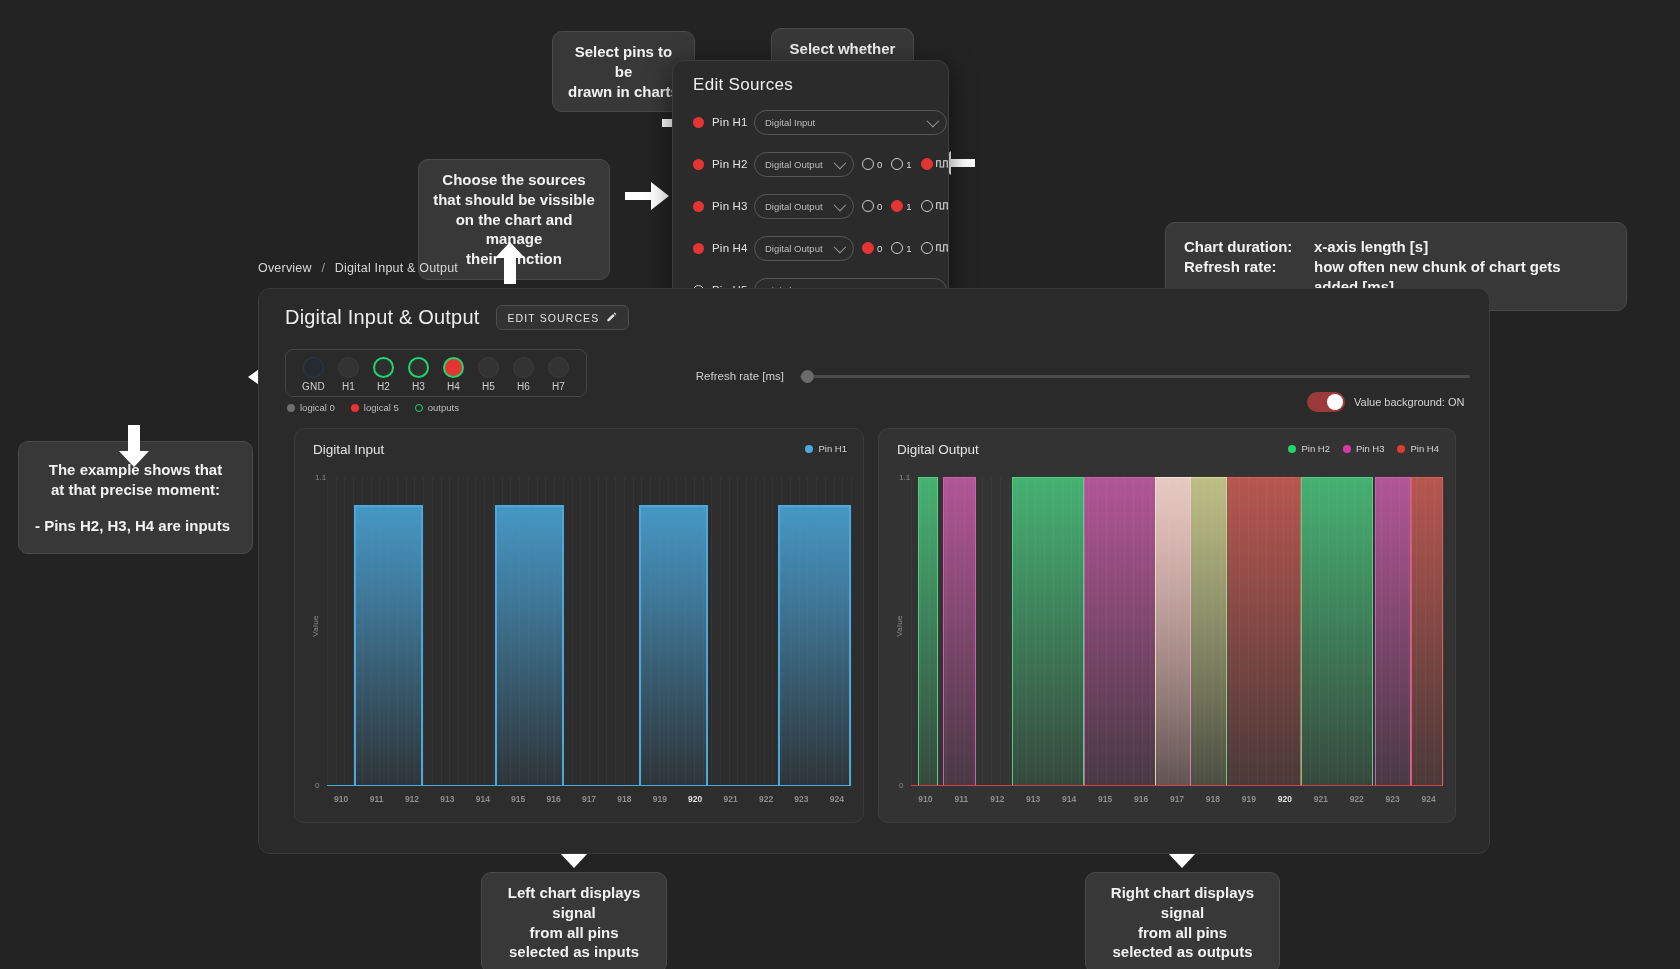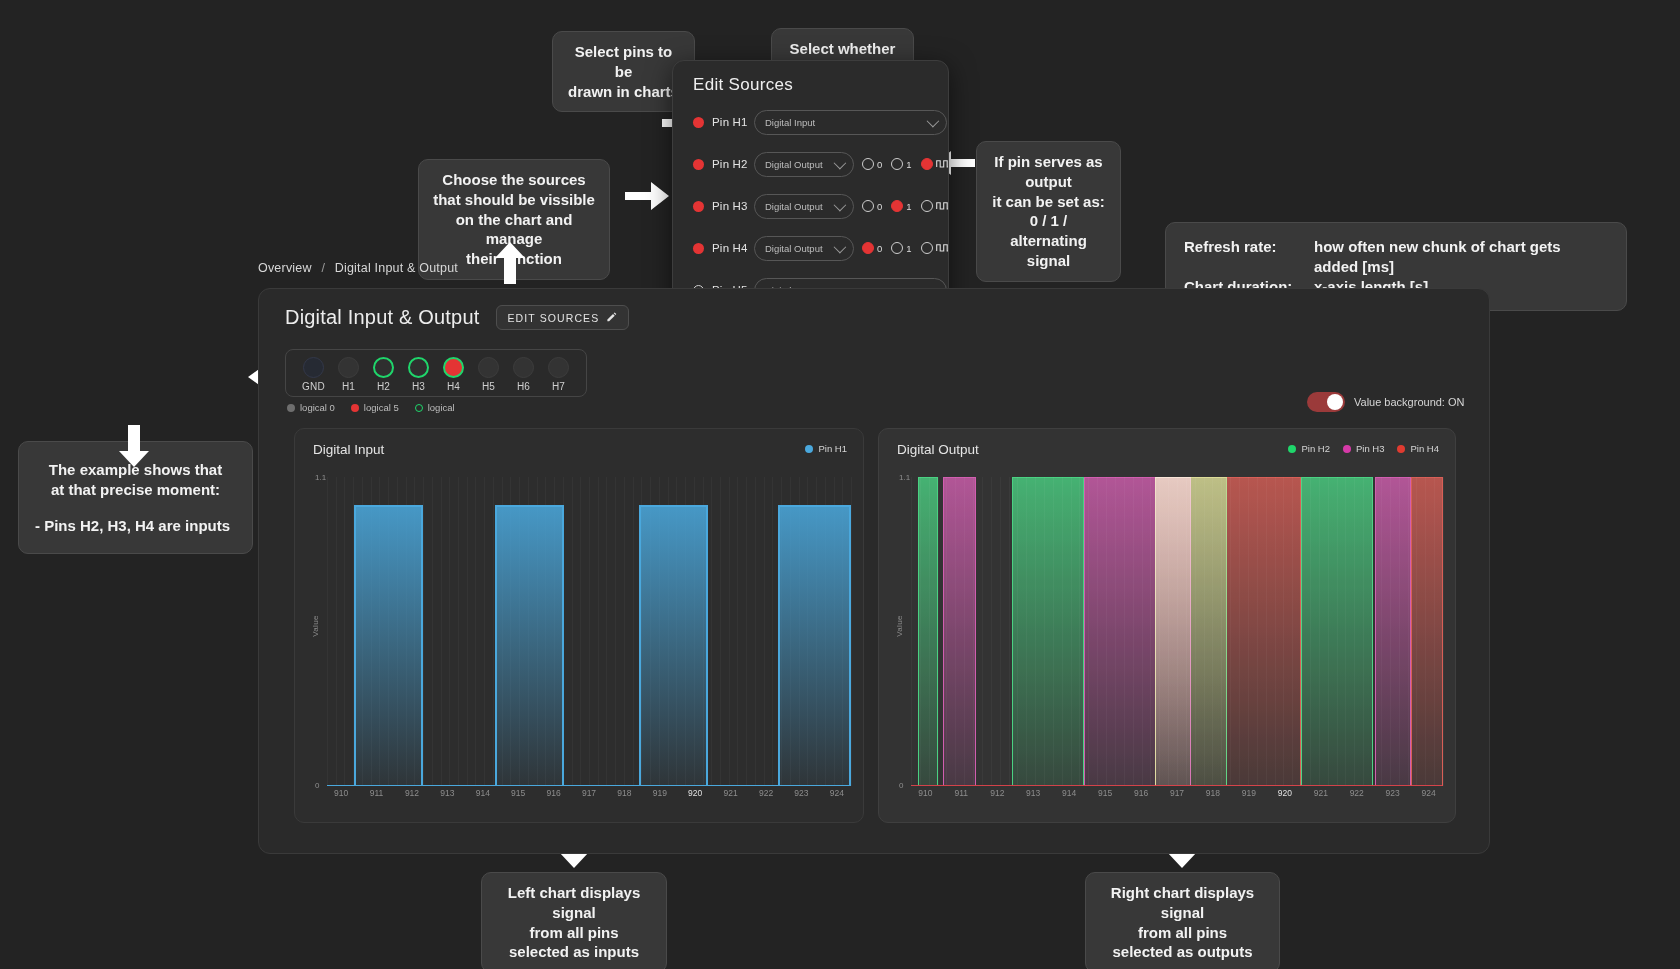--- a/index.html
+++ b/index.html
@@ -146,21 +146,21 @@
   #chart-output { left:878px; top:428px; width:578px; height:395px; background:#333333; border:1px solid #3f3f3f; }
   .chart-title { position:absolute; left:18px; top:13px; font-size:13.5px; color:#e5e5e5; }
   .chart-legend { position:absolute; right:16px; top:14px; display:flex; gap:13px; }
   .chart-legend .lg { display:flex; align-items:center; gap:5px; font-size:9.5px; color:#d5d5d5; }
   .chart-legend .dot { width:8px; height:8px; border-radius:50%; }
   .ylabel { position:absolute; left:10px; top:50%; transform:translateY(-50%) rotate(-90deg);
             font-size:8px; color:#8d8d8d; letter-spacing:.3px; }
   .plot { position:absolute; left:32px; right:12px; top:48px; bottom:36px; }
   .ymax, .ymin { position:absolute; left:20px; font-size:8px; color:#8f8f8f; }
   .ymax { top:44px; } .ymin { bottom:32px; }
-  .xticks { position:absolute; left:32px; right:12px; bottom:20px; height:14px; }
+  .xticks { position:absolute; left:32px; right:12px; bottom:14px; height:14px;font-weight:bold; }
   .xtick { position:absolute; font-size:8.5px; color:#8d8d8d; transform:translateX(-50%); }
   .xtick.bold { color:#e2e2e2; }
   .vgrid { position:absolute; top:0; bottom:0; width:1px; background:rgba(255,255,255,.035); }
   .baseline { position:absolute; left:0; right:0; bottom:0; height:1.5px; }
   .pulse { position:absolute; bottom:0; }
   .band  { position:absolute; bottom:0; top:0; }
 </style>
 </head>
 <body>
 
@@ -171,32 +171,29 @@
   </div>
 
   <div class="callout" style="left:771px; top:28px; width:143px;">
     <span class="nl">Select whether the pin<br>should be input or output</span>
   </div>
 
   <div class="callout" style="left:418px; top:159px; width:192px;">
     <span class="nl">Choose the sources<br>that should be vissible<br>on the chart and manage<br>their function</span>
   </div>
 
-  <div class="callout" style="left:976px; top:141px; width:145px;">
-    <span class="nl">If pin serves as output<br>it can be set as:<br>0 / 1 / alternating signal</span>
-  </div>
 
   <div class="callout left-align" style="left:1165px; top:222px; width:462px; padding:14px 18px;">
+    <div class="row">
+      <span class="k">Chart duration:</span>
+      <span class="v">x-axis length [s]</span>
+    </div>
     <div class="row">
       <span class="k">Refresh rate:</span>
       <span class="v">how often new chunk of chart gets added [ms]</span>
-    </div>
-    <div class="row">
-      <span class="k">Chart duration:</span>
-      <span class="v">x-axis length [s]</span>
     </div>
   </div>
 
 
   <div class="callout left-align" style="left:18px; top:441px; width:235px; padding:18px 16px;">
     <div style="text-align:center" class="nl">The example shows that<br>at that precise moment:</div>
     <div style="height:16px"></div>
     <div class="nl">- Pins H2, H3, H4 are inputs</div>
   </div>
 
@@ -430,24 +427,30 @@
       <div class="item">
         <span class="sw gray"></span>
         <span>logical 0</span>
       </div>
       <div class="item">
         <span class="sw red"></span>
         <span>logical 5</span>
       </div>
       <div class="item">
         <span class="sw green"></span>
-        <span>logical</span>
+        <span>outputs</span>
       </div>
     </div>
 
+  <div class="slider-row" id="slider-refresh">
+    <div class="lbl">Refresh rate [ms]</div>
+    <div class="track">
+      <div class="knob" id="knob-refresh" style="left: calc(1% - 6px);"></div>
+    </div>
+  </div>
 
   <div id="bg-toggle-wrap">
     <div id="bg-toggle" style="background: rgb(155, 58, 58);">
       <div class="thumb"></div>
     </div>
     <div id="bg-toggle-label">Value background: ON</div>
   </div>
 
   <div class="chart-card" id="chart-input">
     <div class="chart-title">Digital Input</div>

